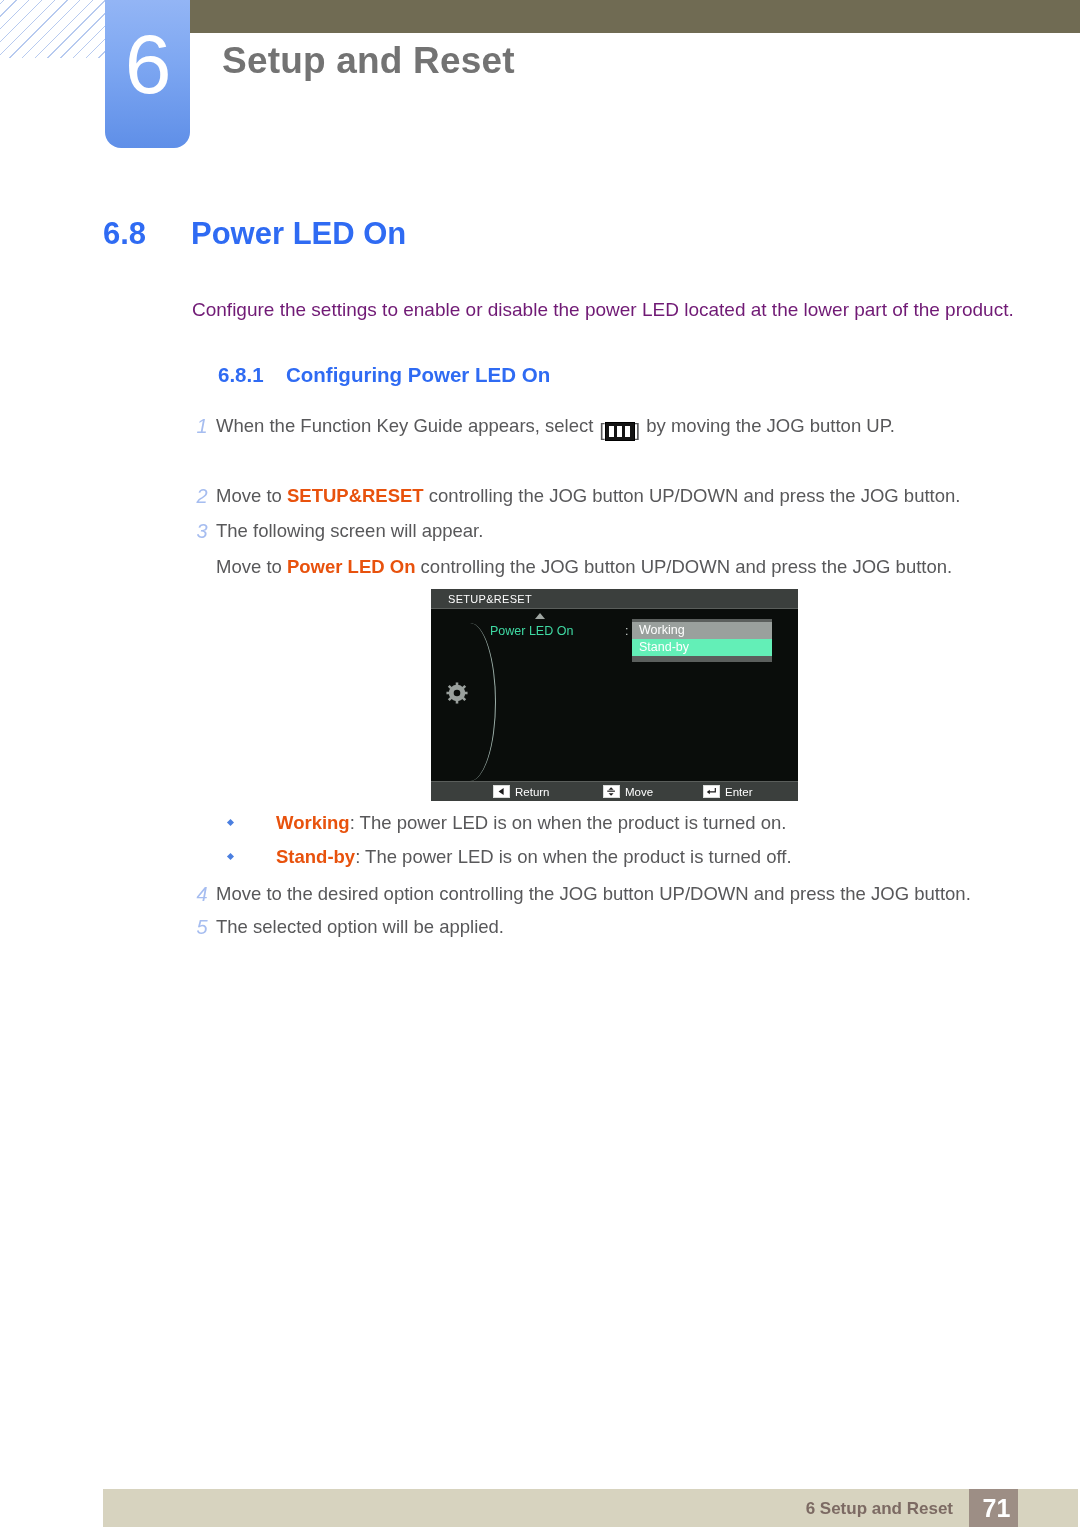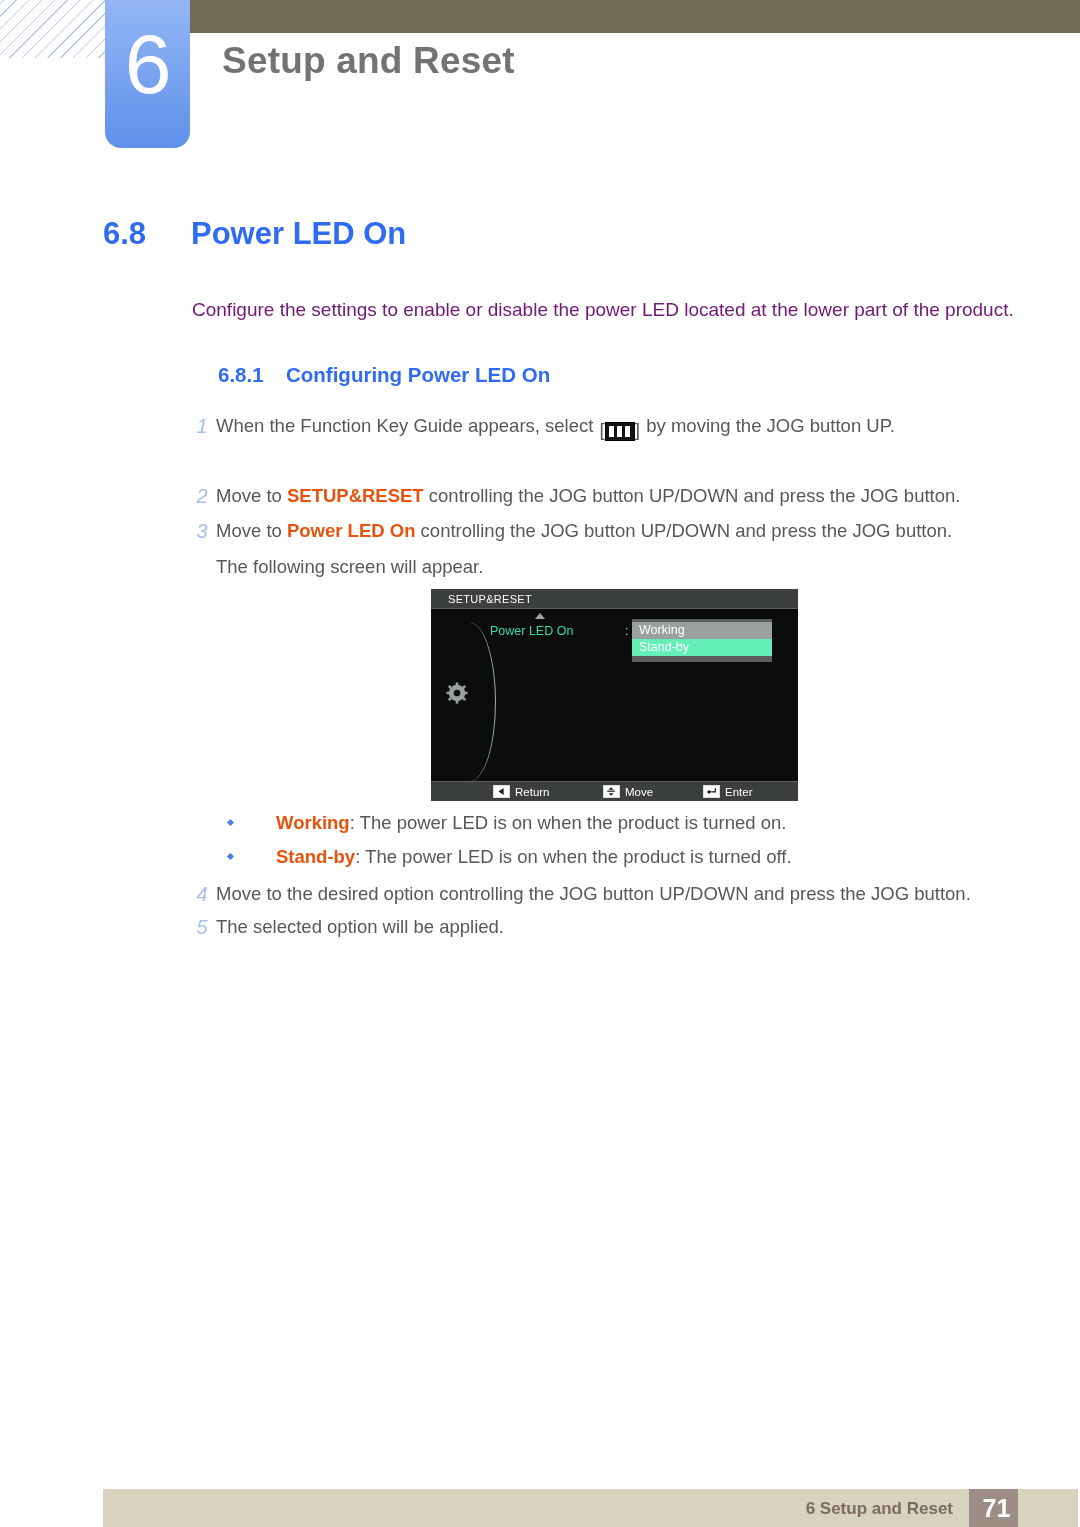--- a/index.html
+++ b/index.html
@@ -422,24 +422,24 @@
     <span class="step-body">
       <span>Move to</span>
       <span class="kw-orange">SETUP&amp;RESET</span>
       <span>controlling the JOG button UP/DOWN and press the JOG button.</span>
     </span>
   </div>
 
   <div class="step" style="top:513px;">
     <span class="step-num">3</span>
     <span class="step-body">
+      <span class="step-line">The following screen will appear.</span>
       <span class="step-line"><span>Move to</span>
         <span class="kw-orange">Power LED On</span>
         <span>controlling the JOG button UP/DOWN and press the JOG button.</span></span>
-      <span class="step-line">The following screen will appear.</span>
     </span>
   </div>
 
   <div id="osd">
 
     <div id="osd-titlebar"></div>
     <div id="osd-title">SETUP&amp;RESET</div>
 
     <div id="osd-body">
       <div id="osd-arc"></div>

